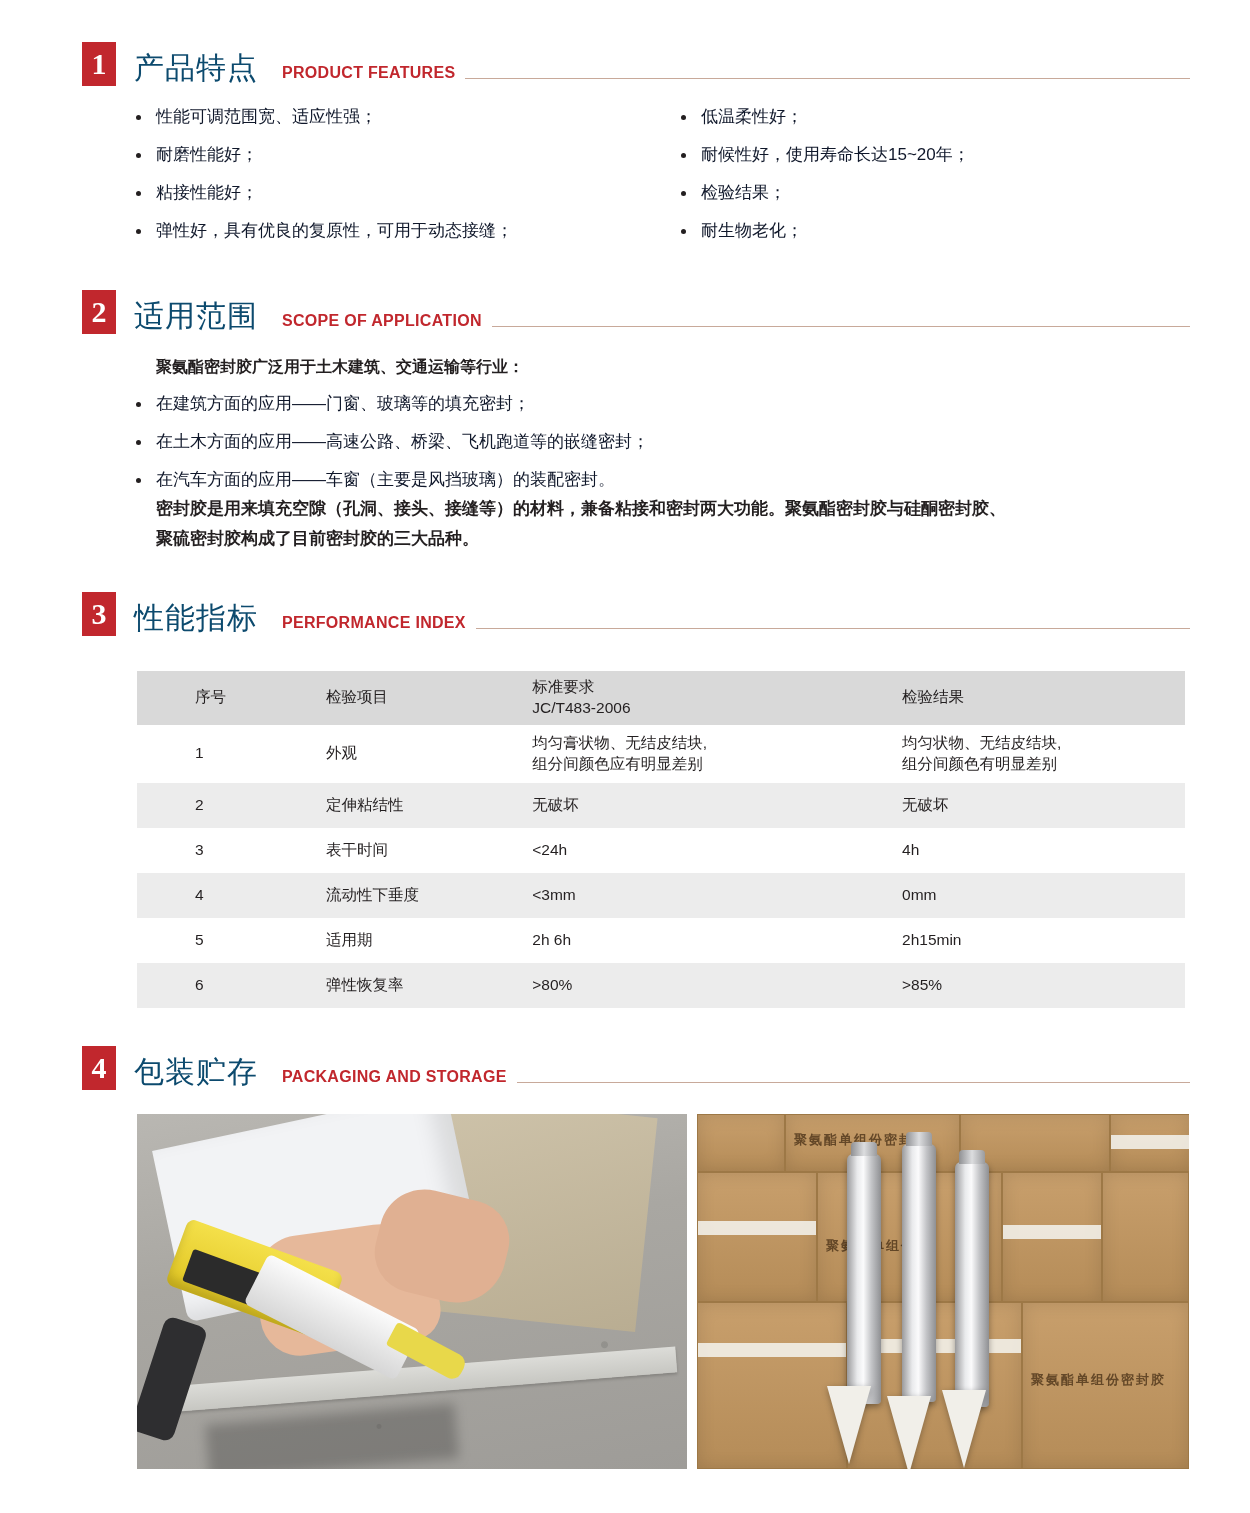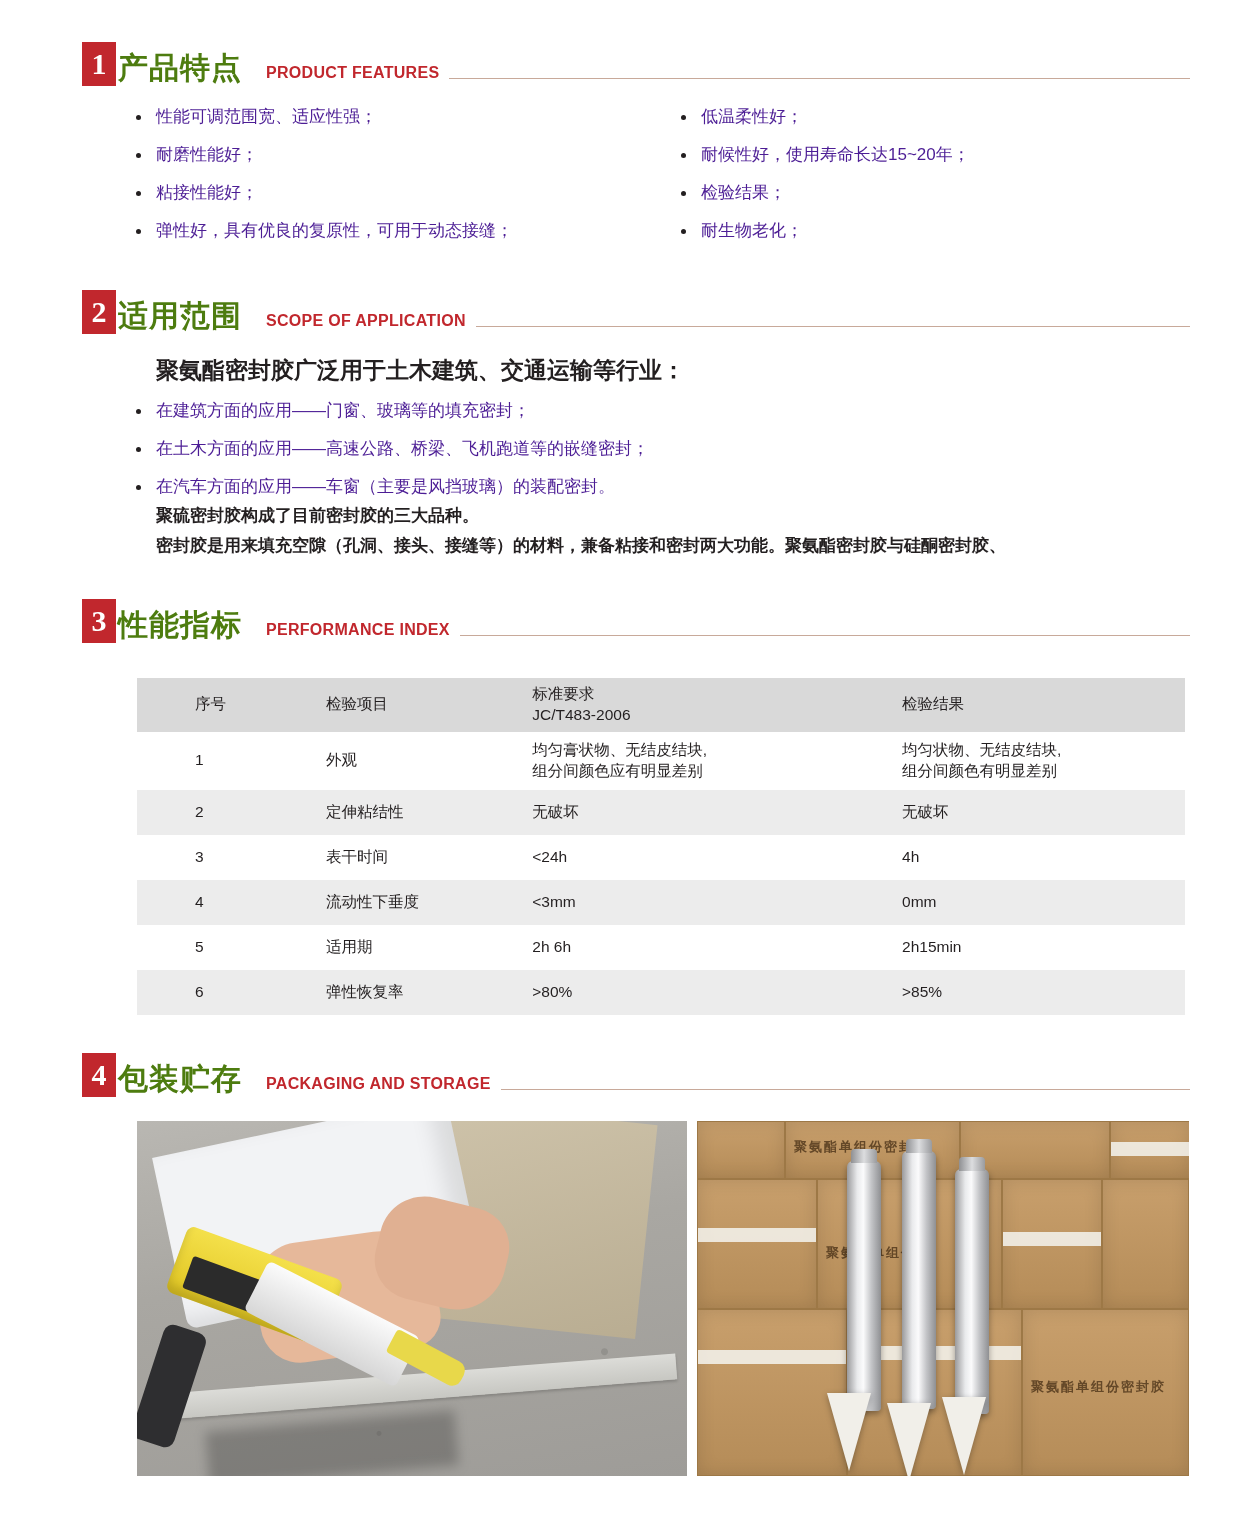--- a/index.html
+++ b/index.html
@@ -40,24 +40,24 @@
     font-size: 30px;
     font-weight: bold;
     display: flex;
     align-items: center;
     justify-content: center;
     font-family: "Liberation Serif", serif;
     line-height: 1;
     flex: 0 0 auto;
   }
   .sec-title-cn {
-    color: #4d7c0f;
+    color: #0c4a6e;
     font-size: 30px;
-    font-weight: bold;
-    margin-left: 2px;
+    font-weight: normal;
+    margin-left: 18px;
     letter-spacing: 1px;
     line-height: 1;
     padding-bottom: 3px;
     white-space: nowrap;
   }
   .sec-title-en {
     color: #c1272d;
     font-size: 16px;
     font-weight: bold;
     margin-left: 24px;
@@ -79,21 +79,21 @@
     list-style: none;
     margin: 0;
     padding: 0;
   }
   ul.blist li {
     position: relative;
     padding-left: 26px;
     font-size: 17px;
     line-height: 1;
     margin-bottom: 21px;
-    color: #4c1d95;
+    color: #0f172a;
     white-space: nowrap;
   }
   ul.blist li:before {
     content: "";
     position: absolute;
     left: 6px;
     top: 7px;
     width: 5px;
     height: 5px;
     border-radius: 50%;
@@ -109,21 +109,21 @@
   .features .col-left { width: 545px; }
   .features .col-right { width: 520px; }
 
   
   .scope-wrap {
     margin-top: 25px;
     margin-left: 130px;
     margin-right: 65px;
   }
   .scope-lead {
-    font-size: 23px;
+    font-size: 16px;
     font-weight: bold;
     line-height: 1;
     margin: 11px 0 20px 26px;
   }
   .scope-tail {
     font-size: 17px;
     font-weight: bold;
     line-height: 1.75;
     margin: 4px 0 0 26px;
   }
@@ -376,22 +376,22 @@
   </div>
 
   <div class="scope-wrap">
     <p class="scope-lead">聚氨酯密封胶广泛用于土木建筑、交通运输等行业：</p>
     <ul class="blist">
       <li>在建筑方面的应用——门窗、玻璃等的填充密封；</li>
       <li>在土木方面的应用——高速公路、桥梁、飞机跑道等的嵌缝密封；</li>
       <li style="margin-bottom:6px;">在汽车方面的应用——车窗（主要是风挡玻璃）的装配密封。</li>
     </ul>
     <div class="scope-tail">
+      <div>密封胶是用来填充空隙（孔洞、接头、接缝等）的材料，兼备粘接和密封两大功能。聚氨酯密封胶与硅酮密封胶、</div>
       <div>聚硫密封胶构成了目前密封胶的三大品种。</div>
-      <div>密封胶是用来填充空隙（孔洞、接头、接缝等）的材料，兼备粘接和密封两大功能。聚氨酯密封胶与硅酮密封胶、</div>
     </div>
   </div>
 
   <div class="section-head" style="margin-top:30px;">
     <div class="sec-num">3</div>
     <div class="sec-title-cn">性能指标</div>
     <div class="sec-title-en">PERFORMANCE INDEX</div>
     <div class="sec-rule"></div>
   </div>
 

